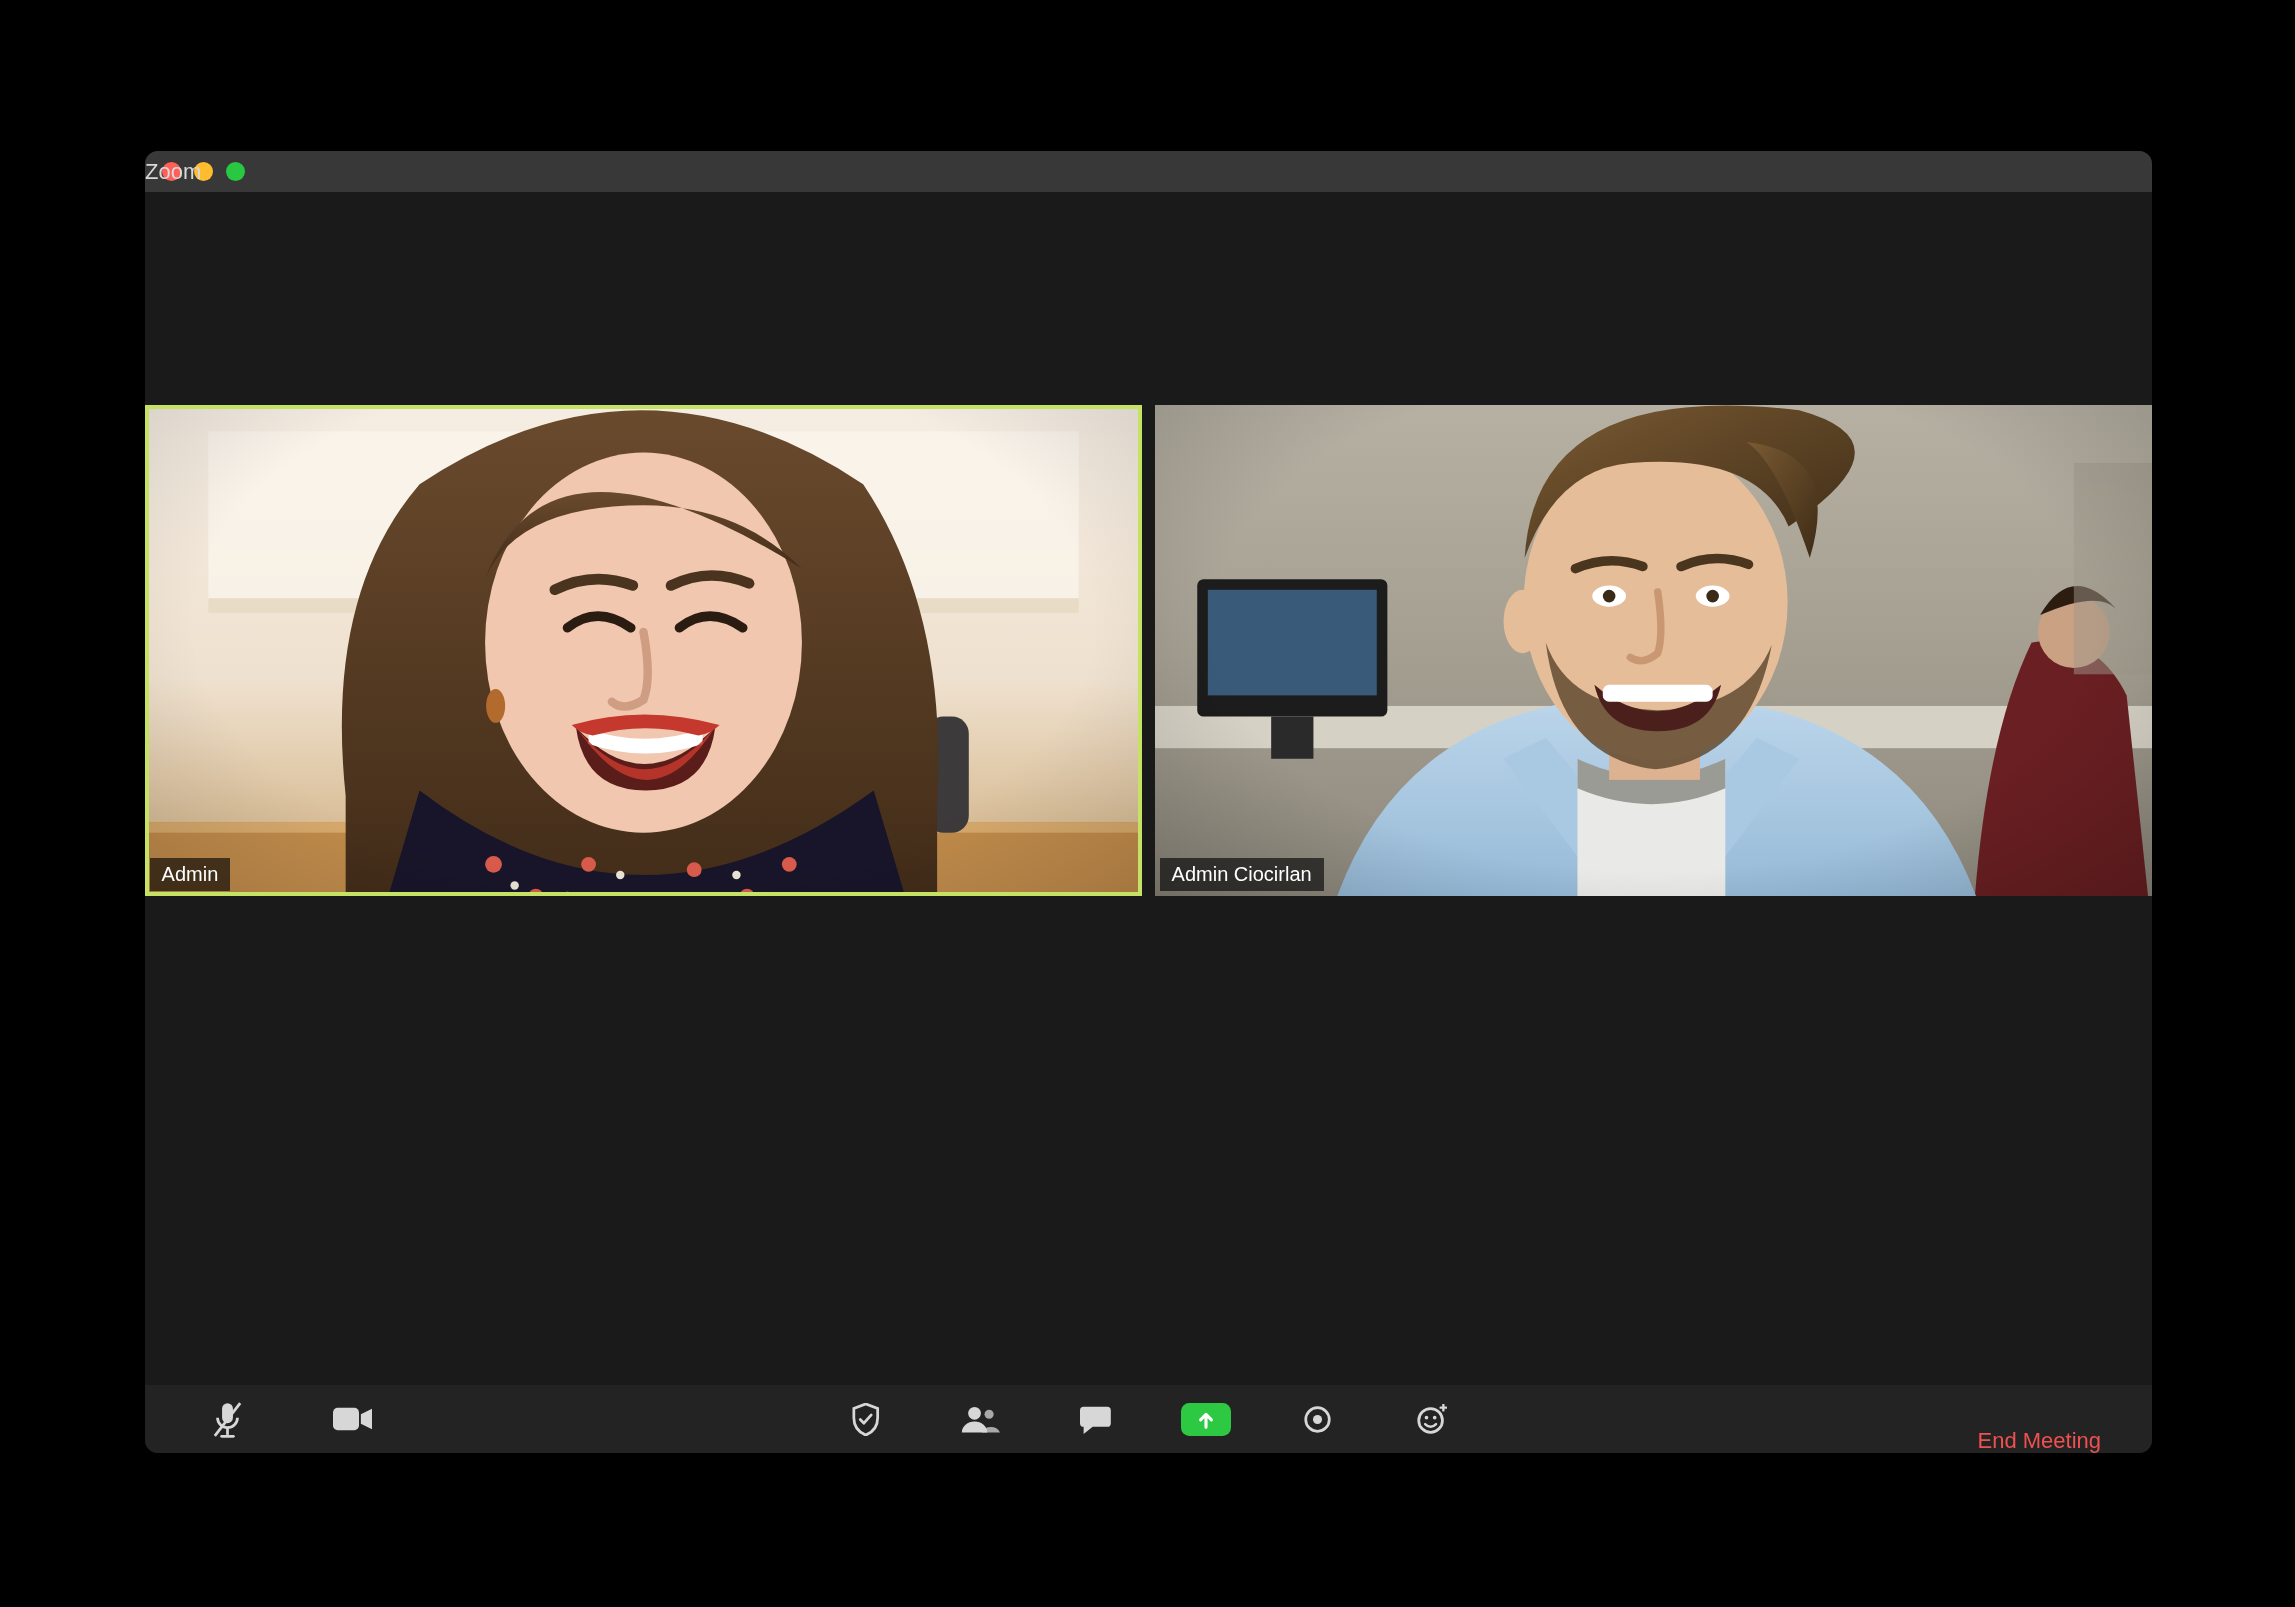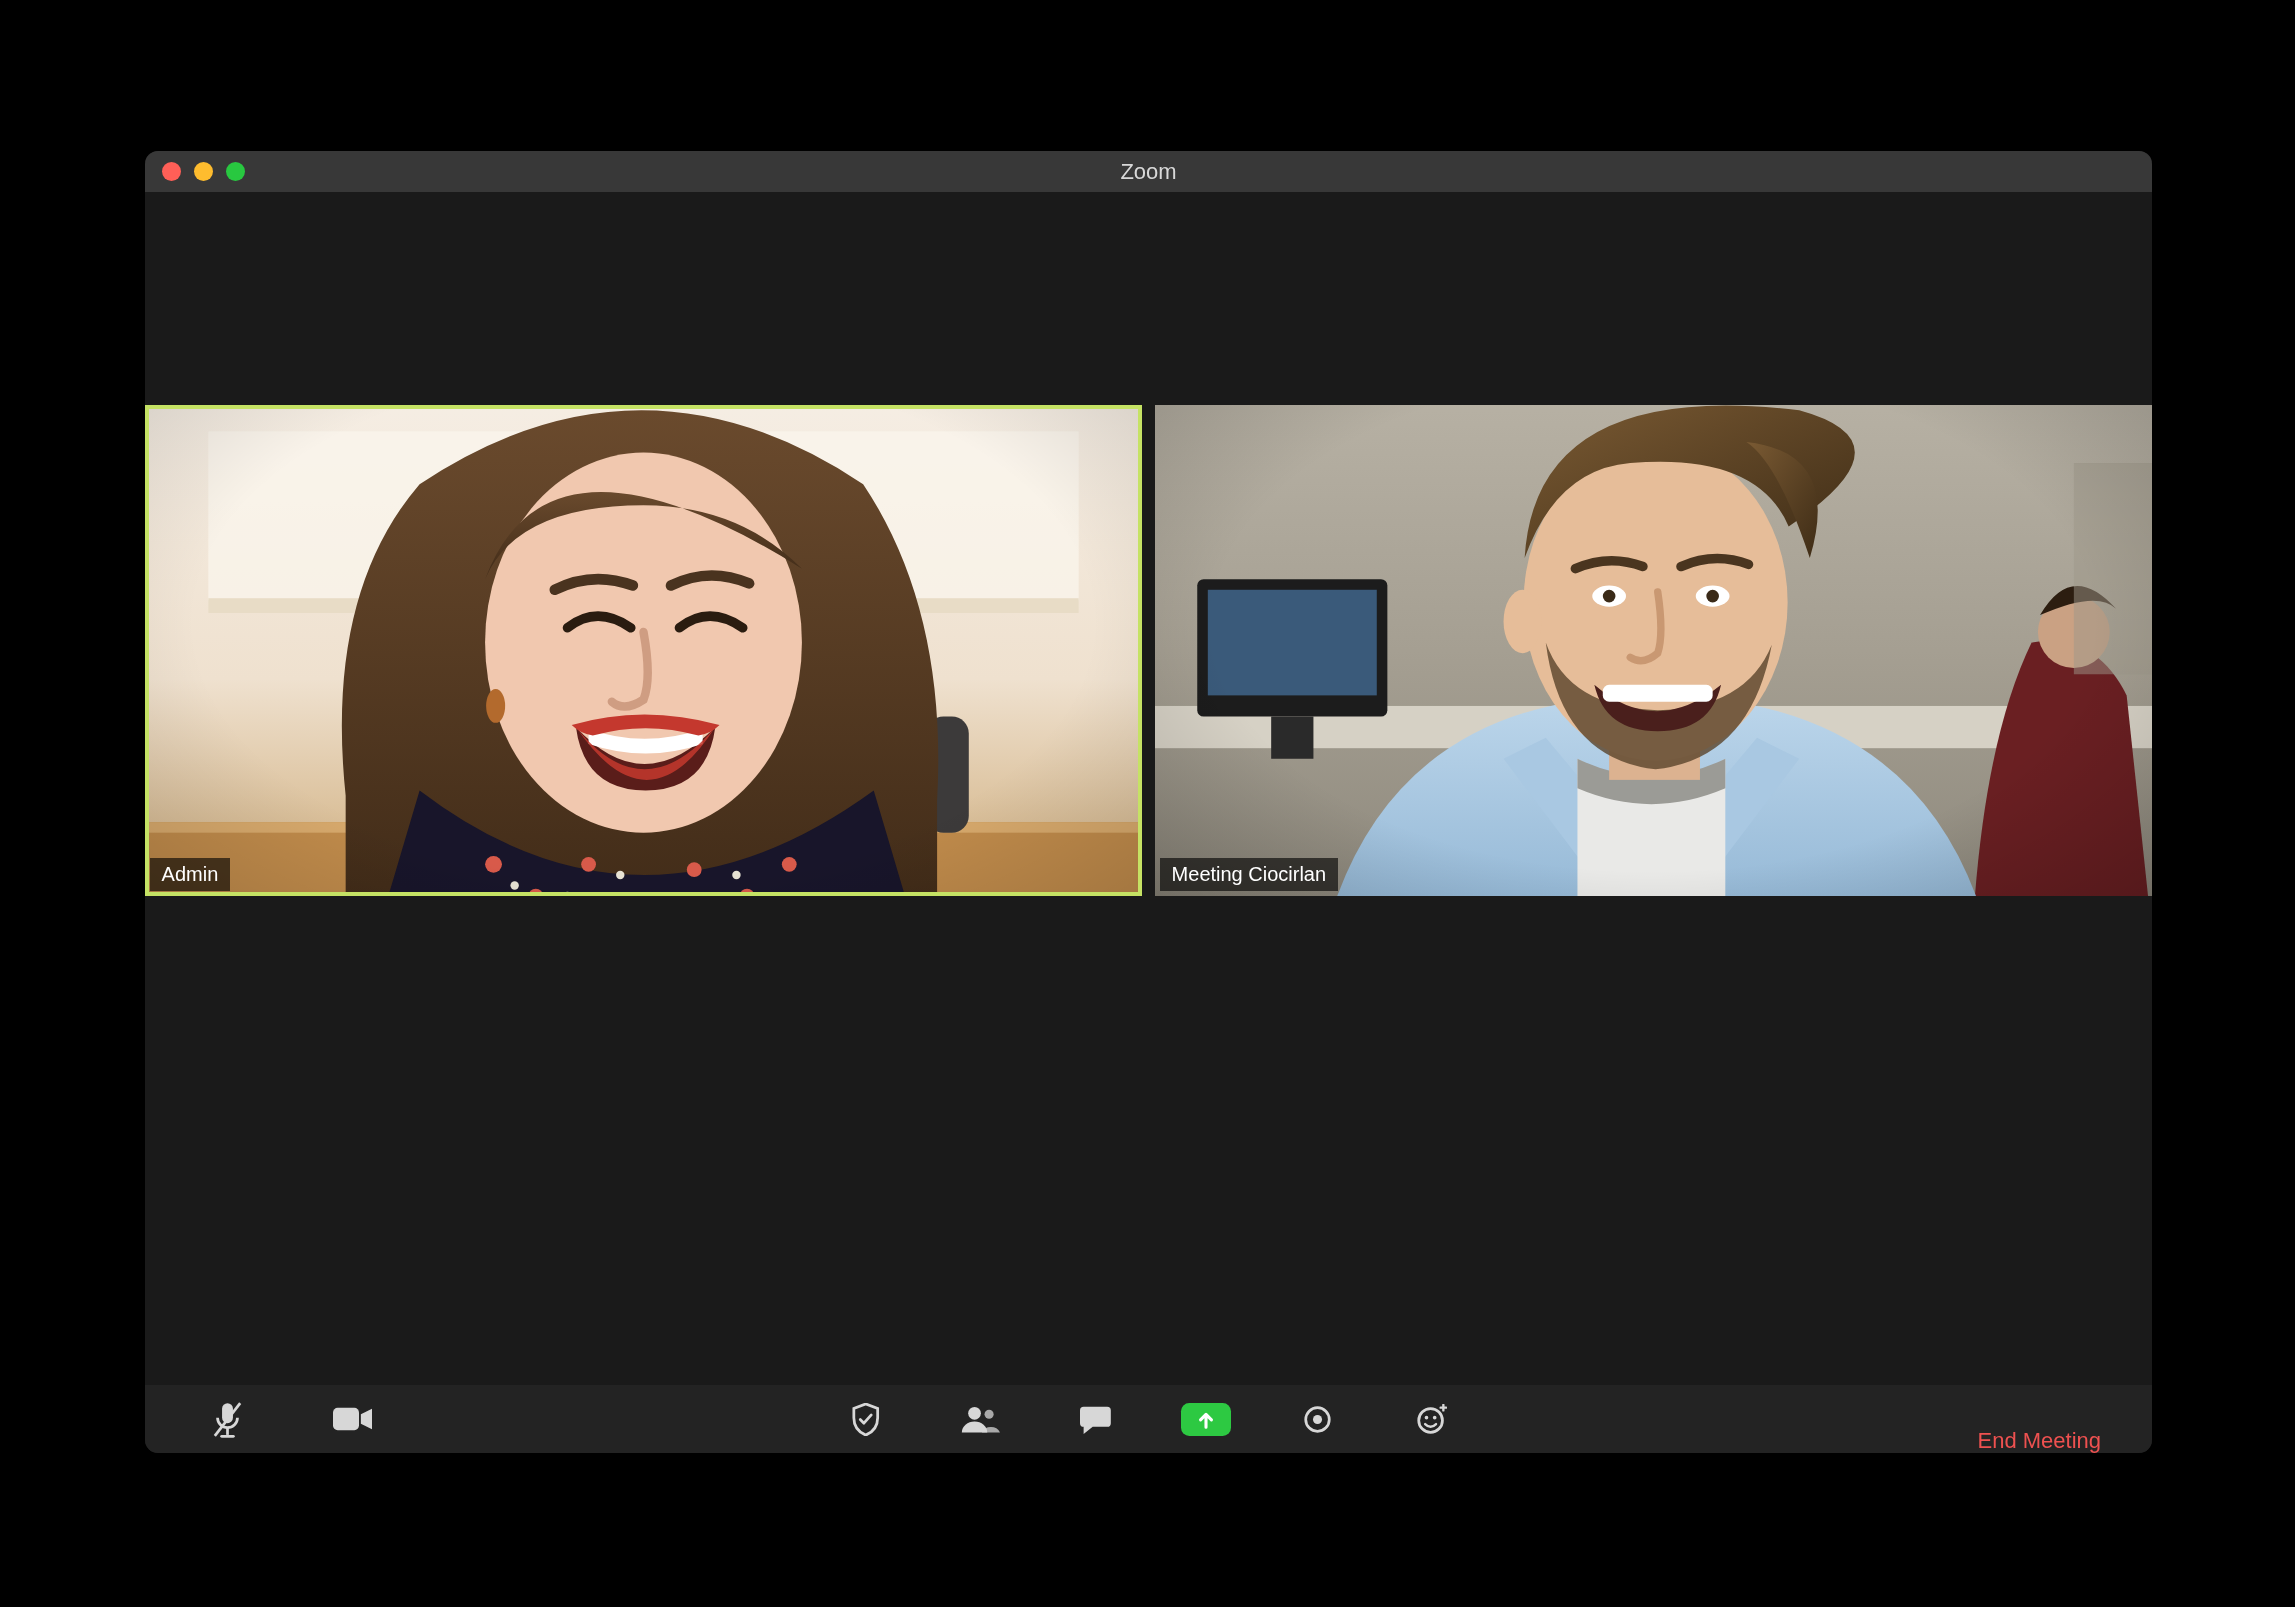--- a/index.html
+++ b/index.html
@@ -39,21 +39,21 @@
   }
   .tl {
     width: 19px; height: 19px; border-radius: 50%;
   }
   .tl.red    { background: #ff5f57; }
   .tl.yellow { background: #febc2e; }
   .tl.green  { background: #28c840; }
   .titlebar-title {
     position: absolute;
     left: 0; right: 0;
-    text-align: center;
+    text-align: left;
     color: #d8d8d8;
     font-size: 22px;
     pointer-events: none;
   }
 
   
   .content {
     position: absolute;
     top: 41px;
     left: 0; right: 0;
@@ -295,21 +295,21 @@
           <circle cx="528" cy="216" r="6" fill="#3a2a18"></circle>
 
           <path d="M476 212 q6 40 0 58 q-14 12 -26 4" stroke="#c99872" stroke-width="7" fill="none" stroke-linecap="round"></path>
 
           <path d="M370 260 q14 110 104 120 q90 -10 110 -118 q-24 60 -108 62 q-84 -2 -106 -64z" fill="#5a432a" opacity=".8"></path>
 
           <path d="M416 300 q58 50 120 0 q-10 44 -60 44 q-50 0 -60 -44z" fill="#4a1f1c"></path>
           <rect x="424" y="300" width="104" height="16" rx="6" fill="#fff"></rect>
           <rect width="944" height="535" fill="url(#vig2)"></rect>
         </svg>
-        <div class="name-tag">Meeting Ciocirlan</div>
+        <div class="name-tag">Admin Ciocirlan</div>
       </div>
 
     </div>
   </div>
 
   <div class="toolbar">
     <div class="tb-left">
       <div class="icon-btn">
         <svg width="29" height="37" viewBox="0 0 32 40">
           <rect x="10" y="2" width="12" height="22" rx="6"></rect>

